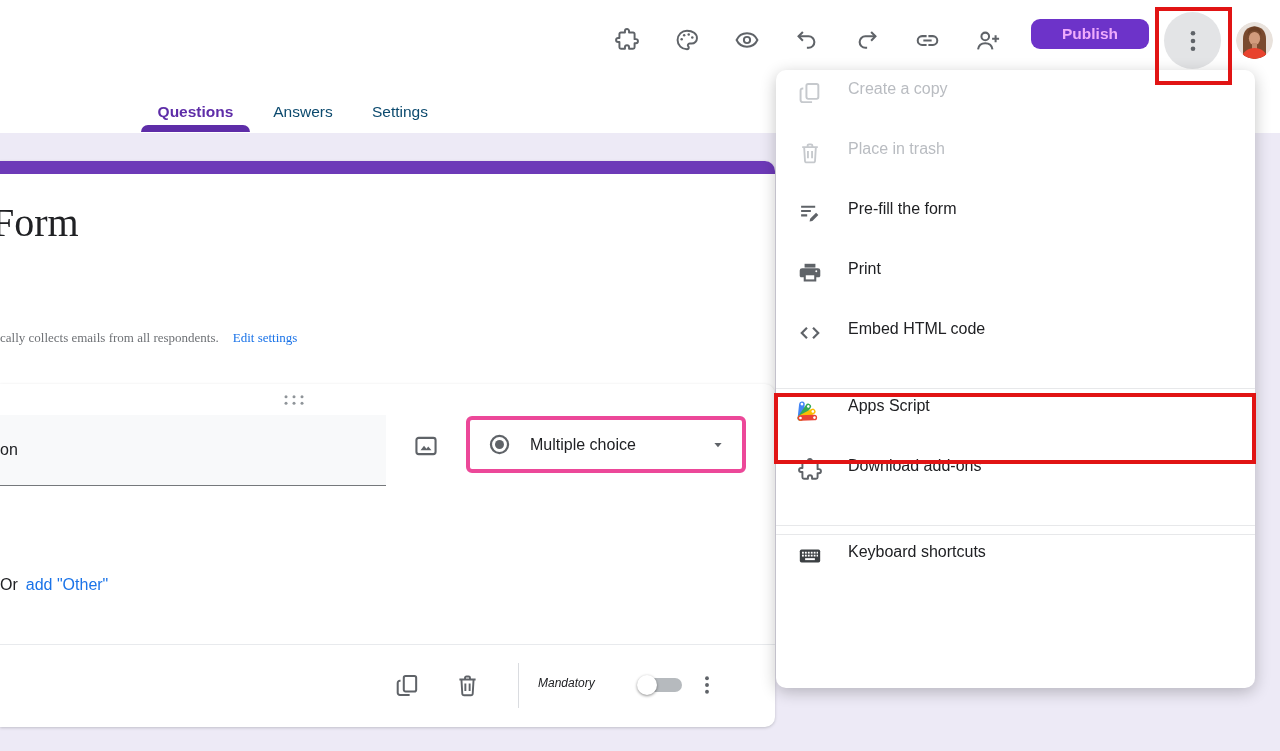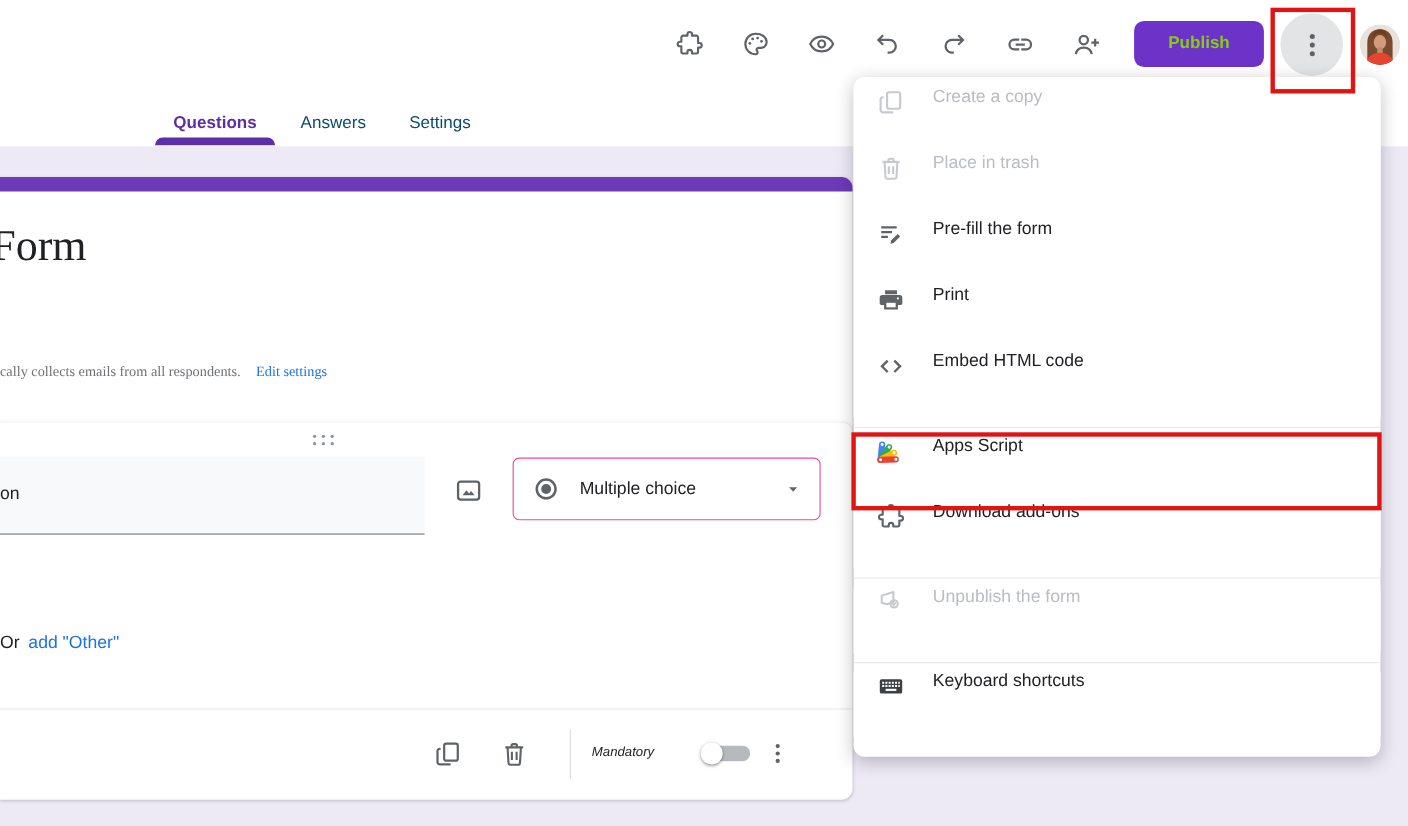--- a/index.html
+++ b/index.html
@@ -5,22 +5,22 @@
   * { margin:0; padding:0; box-sizing:border-box; }
   html,body { background:#fff; }
   .app {
     position:relative; width:1280px; height:751px; overflow:hidden;
     background:#ffffff; font-family:"Liberation Sans", sans-serif; color:#202124;
   }
   
   .topbar { position:absolute; left:0; top:0; width:1280px; height:133px; background:#fff; }
   .tbtn { position:absolute; top:20px; width:40px; height:40px; display:flex; align-items:center; justify-content:center; border-radius:50%; cursor:pointer; }
   .publish-btn {
-    position:absolute; left:1031px; top:19px; width:118px; height:42px;
-    background:#6d33c9; border:none; border-radius:9px; color:#84cc16;
+    position:absolute; left:1031px; top:19px; width:118px; height:30px;
+    background:#6d33c9; border:none; border-radius:9px; color:#f0abfc;
     font-size:15.5px; font-weight:bold; font-family:"Liberation Sans",sans-serif; cursor:pointer;
   }
   .more-btn {
     position:absolute; left:1164px; top:12px; width:57px; height:57px; border-radius:50%;
     background:#e3e4e6; display:flex; align-items:center; justify-content:center; cursor:pointer;
   }
   .avatar { position:absolute; left:1236px; top:22px; width:37px; height:37px; border-radius:50%; overflow:hidden; cursor:pointer; }
   
   .tab { position:absolute; top:100px; height:24px; font-size:15.5px; line-height:24px; text-align:center; color:#0c4a6e; cursor:pointer; }
   .tab.active { color:#5e2da8; font-weight:bold; }
@@ -41,21 +41,21 @@
     position:absolute; left:0; top:384px; width:775px; height:343px; background:#fff;
     border-radius:0 10px 10px 0; box-shadow:0 1px 3px rgba(60,64,67,.25);
   }
   .drag-dots { position:absolute; left:283px; top:10px; cursor:grab; }
   .q-input {
     position:absolute; left:0; top:31px; width:386px; height:71px; background:#f8f9fa;
     border-bottom:1px solid #75787b; display:flex; align-items:center; font-size:16px; color:#202124; cursor:text;
   }
   .img-btn { position:absolute; left:411px; top:47px; width:30px; height:30px; display:flex; align-items:center; justify-content:center; cursor:pointer; }
   .type-select {
-    position:absolute; left:466px; top:32px; width:280px; height:57px; border:1px solid #ec4899; border-radius:6px;
+    position:absolute; left:466px; top:32px; width:280px; height:57px; border:4px solid #ec4899; border-radius:6px;
     display:flex; align-items:center; padding:0 16px 0 16px; gap:17px; background:#fff; cursor:pointer;
   }
   .type-select .label { flex:1; font-size:16px; color:#202124; }
   .other-row { position:absolute; left:0; top:192px; font-size:16px; color:#202124; white-space:nowrap; }
   .other-row .link { color:#1a73e8; margin-left:8px; cursor:pointer; }
   .footer-divider { position:absolute; left:0; top:260px; width:775px; height:1px; background:#e8eaed; }
   .icon-btn { position:absolute; width:30px; height:30px; display:flex; align-items:center; justify-content:center; cursor:pointer; }
   .v-divider { position:absolute; left:518px; top:279px; width:1px; height:45px; background:#dadce0; }
   .mandatory-label { position:absolute; left:538px; top:292px; font-size:12px; color:#202124;font-style:italic; }
   .toggle { position:absolute; left:637px; top:291px; width:50px; height:20px; cursor:pointer; }
@@ -367,30 +367,20 @@
       <span class="mi-icon">
         <svg width="26" height="26" viewBox="0 0 24 24" fill="none" stroke="#5f6368" stroke-width="1.8" stroke-linejoin="round">
           <path d="M13.9 3.8a1.9 1.9 0 0 0-3.8 0V5H6.4A1.4 1.4 0 0 0 5 6.4v3.7H3.8a1.9 1.9 0 0 0 0 3.8H5v4.7A1.4 1.4 0 0 0 6.4 20h3.7v-1.2a1.9 1.9 0 0 1 3.8 0V20h3.7a1.4 1.4 0 0 0 1.4-1.4V15h1.2a1.9 1.9 0 0 0 0-3.8H19V6.4A1.4 1.4 0 0 0 17.6 5h-3.7Z"></path>
         </svg>
       </span>
       <span>Download add-ons</span>
     </div>
 
     <div class="menu-sep"></div>
 
-    <div class="menu-item disabled">
-      <span class="mi-icon">
-        <svg width="26" height="26" viewBox="0 0 24 24" fill="none" stroke="#c6c9cd" stroke-width="1.7" stroke-linejoin="round">
-          <path d="M4.2 6.9 14 3.9v8.6l-5.2 1.6-4.6-1.3z"></path>
-          <circle cx="14.6" cy="13.8" r="3.1"></circle>
-          <path d="M13.2 13.8l1 1 1.8-2"></path>
-        </svg>
-      </span>
-      <span>Unpublish the form</span>
-    </div>
 
     <div class="menu-sep"></div>
 
     <div class="menu-item">
       <span class="mi-icon">
         <svg width="26" height="26" viewBox="0 0 24 24">
           <rect x="2.6" y="6" width="18.8" height="12" rx="1.6" fill="#3c4043"></rect>
           <g fill="#fff">
             <rect x="4.6" y="8.1" width="1.7" height="1.7"></rect>
               <rect x="7.3" y="8.1" width="1.7" height="1.7"></rect>

